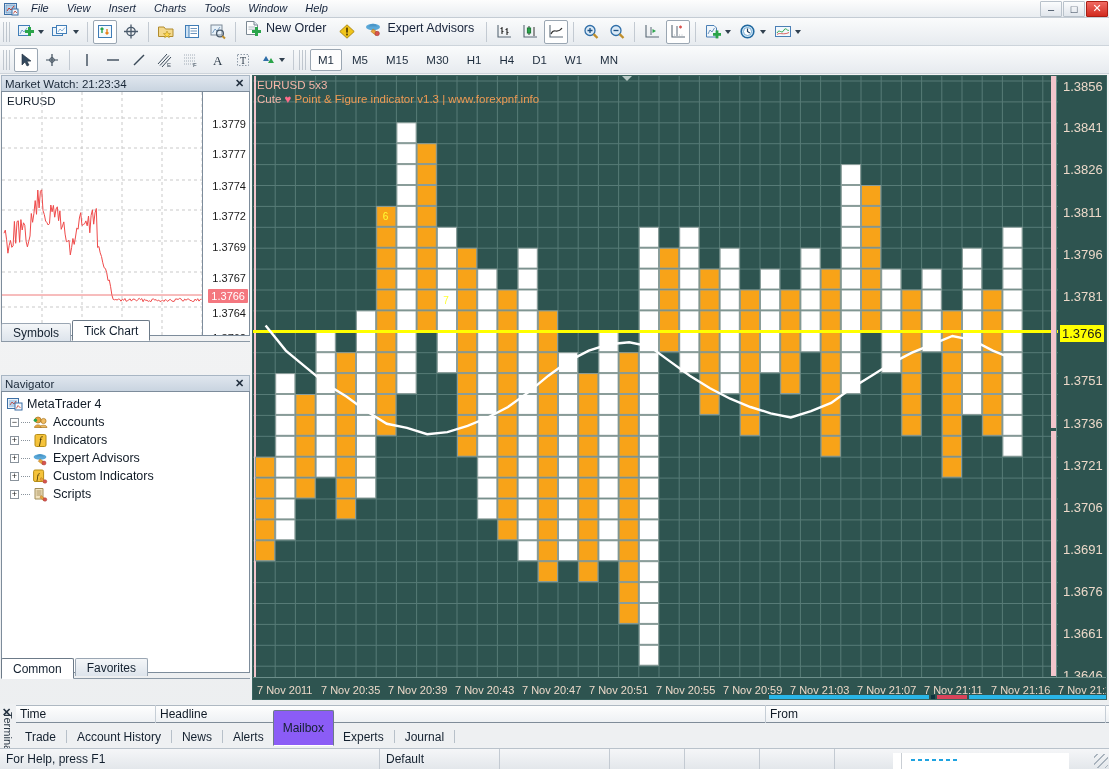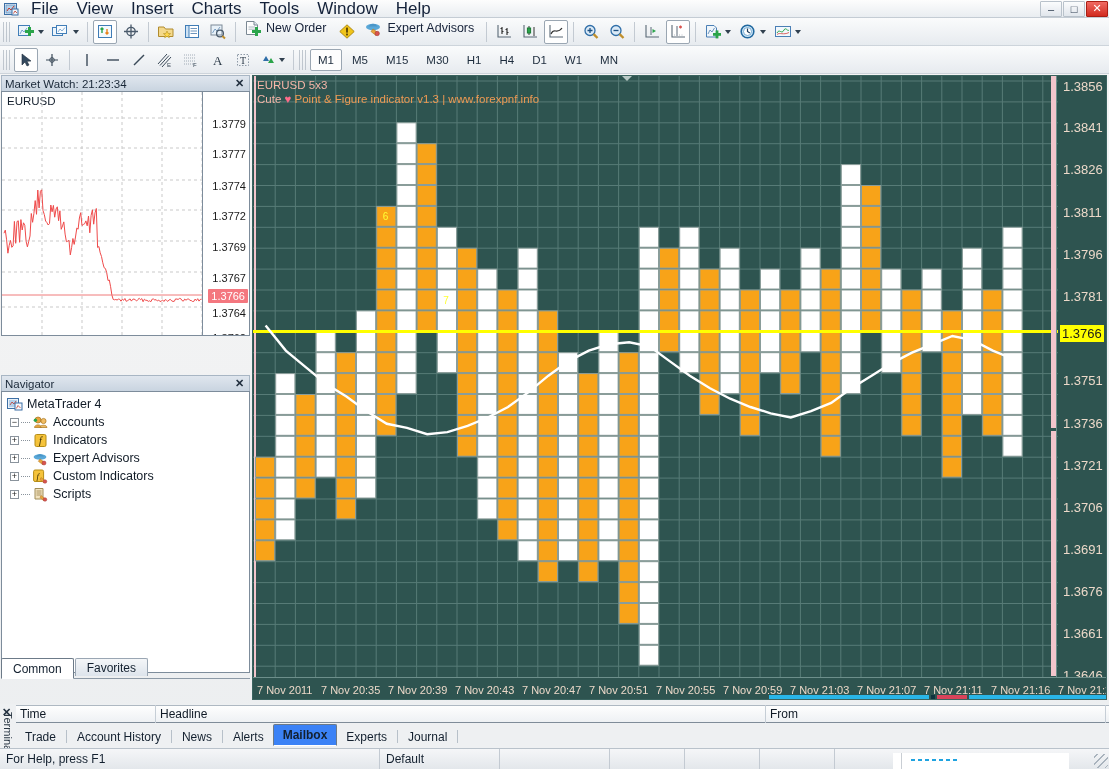--- a/index.html
+++ b/index.html
@@ -23,22 +23,23 @@
   .menubar {
     position: absolute; left: 0; top: 0; width: 1109px; height: 18px;
     background: linear-gradient(#fdfdfd, #e9edf1);
     border-bottom: 1px solid #c4ccd4;
     display: flex; align-items: center;
   }
   .app-glyph {
     width: 22px; height: 18px; display: flex; align-items: center; justify-content: center;
   }
   .menu-item {
-    padding: 1px 9px 2px 9px; font-size: 17px; color: #14223a; cursor: default;
+    padding: 1px 9px 2px 9px; font-size: 11px; color: #14223a; cursor: default;
     line-height: 15px;
+    font-style: italic;
   }
   .winbtns { margin-left: auto; display: flex; height: 18px; }
   .winbtn {
     width: 22px; height: 16px; margin-top: 1px; margin-right: 1px;
     border: 1px solid #b9c2cb; background: linear-gradient(#fbfcfd, #e1e6ec);
     display: flex; align-items: center; justify-content: center;
     font-size: 11px; color: #2b3a4d; border-radius: 1px;
   }
   .winbtn.close { background: linear-gradient(#f06a62, #d22b1f); color: #fff; border-color: #aa1e14; }
 
@@ -198,22 +199,22 @@
             display: flex; align-items: center; padding-left: 4px; }
   .term-tabs {
     position: absolute; left: 16px; top: 20px; right: 0; height: 22px;
     display: flex; align-items: flex-end;
   }
   .tmtab {
     height: 18px; padding: 0 9px; display: flex; align-items: center;
     font-size: 12px; color: #13202f; cursor: default;
   }
   .tmtab.active {
-    height: 22px; background: #3b82f6; border: 1px solid #6c7a88; border-bottom-color: #fff;
-    border-radius: 2px 2px 0 0; font-weight: bold;
+    height: 36px; background: #8b5cf6; border: 1px solid #6c7a88; border-bottom-color: #fff;
+    border-radius: 2px 2px 0 0; font-weight: normal;
   }
   .tmtab-sep { width: 1px; height: 13px; background: #b7c0c9; margin: 0 1px 3px 1px; }
 
   
   #statusbar {
     position: absolute; left: 0; bottom: 0; width: 1109px; height: 21px;
     background: linear-gradient(#f5f6f8, #e3e7eb);
     border-top: 1px solid #b9c2cb;
     display: flex; align-items: center;
   }
@@ -572,20 +573,24 @@
         <div class="tick-lbl" style="top:26px">1.3779</div>
         <div class="tick-lbl" style="top:56px">1.3777</div>
         <div class="tick-lbl" style="top:88px">1.3774</div>
         <div class="tick-lbl" style="top:118px">1.3772</div>
         <div class="tick-lbl" style="top:149px">1.3769</div>
         <div class="tick-lbl" style="top:180px">1.3767</div>
         <div class="tick-lbl cur" style="top:197px">1.3766</div>
         <div class="tick-lbl" style="top:215px">1.3764</div>
         <div class="tick-lbl" style="top:240px">1.3762</div>
       </div>
+    </div>
+    <div class="mw-tabs">
+      <div class="mwtab">Symbols</div>
+      <div class="mwtab active">Tick Chart</div>
     </div>
   </div>
 
   <div id="navigator">
     <div class="panel-title">
       <span class="tx">Navigator</span>
       <span class="filler"></span>
       <span class="panel-close">✕</span>
     </div>
     <div class="nav-body">

